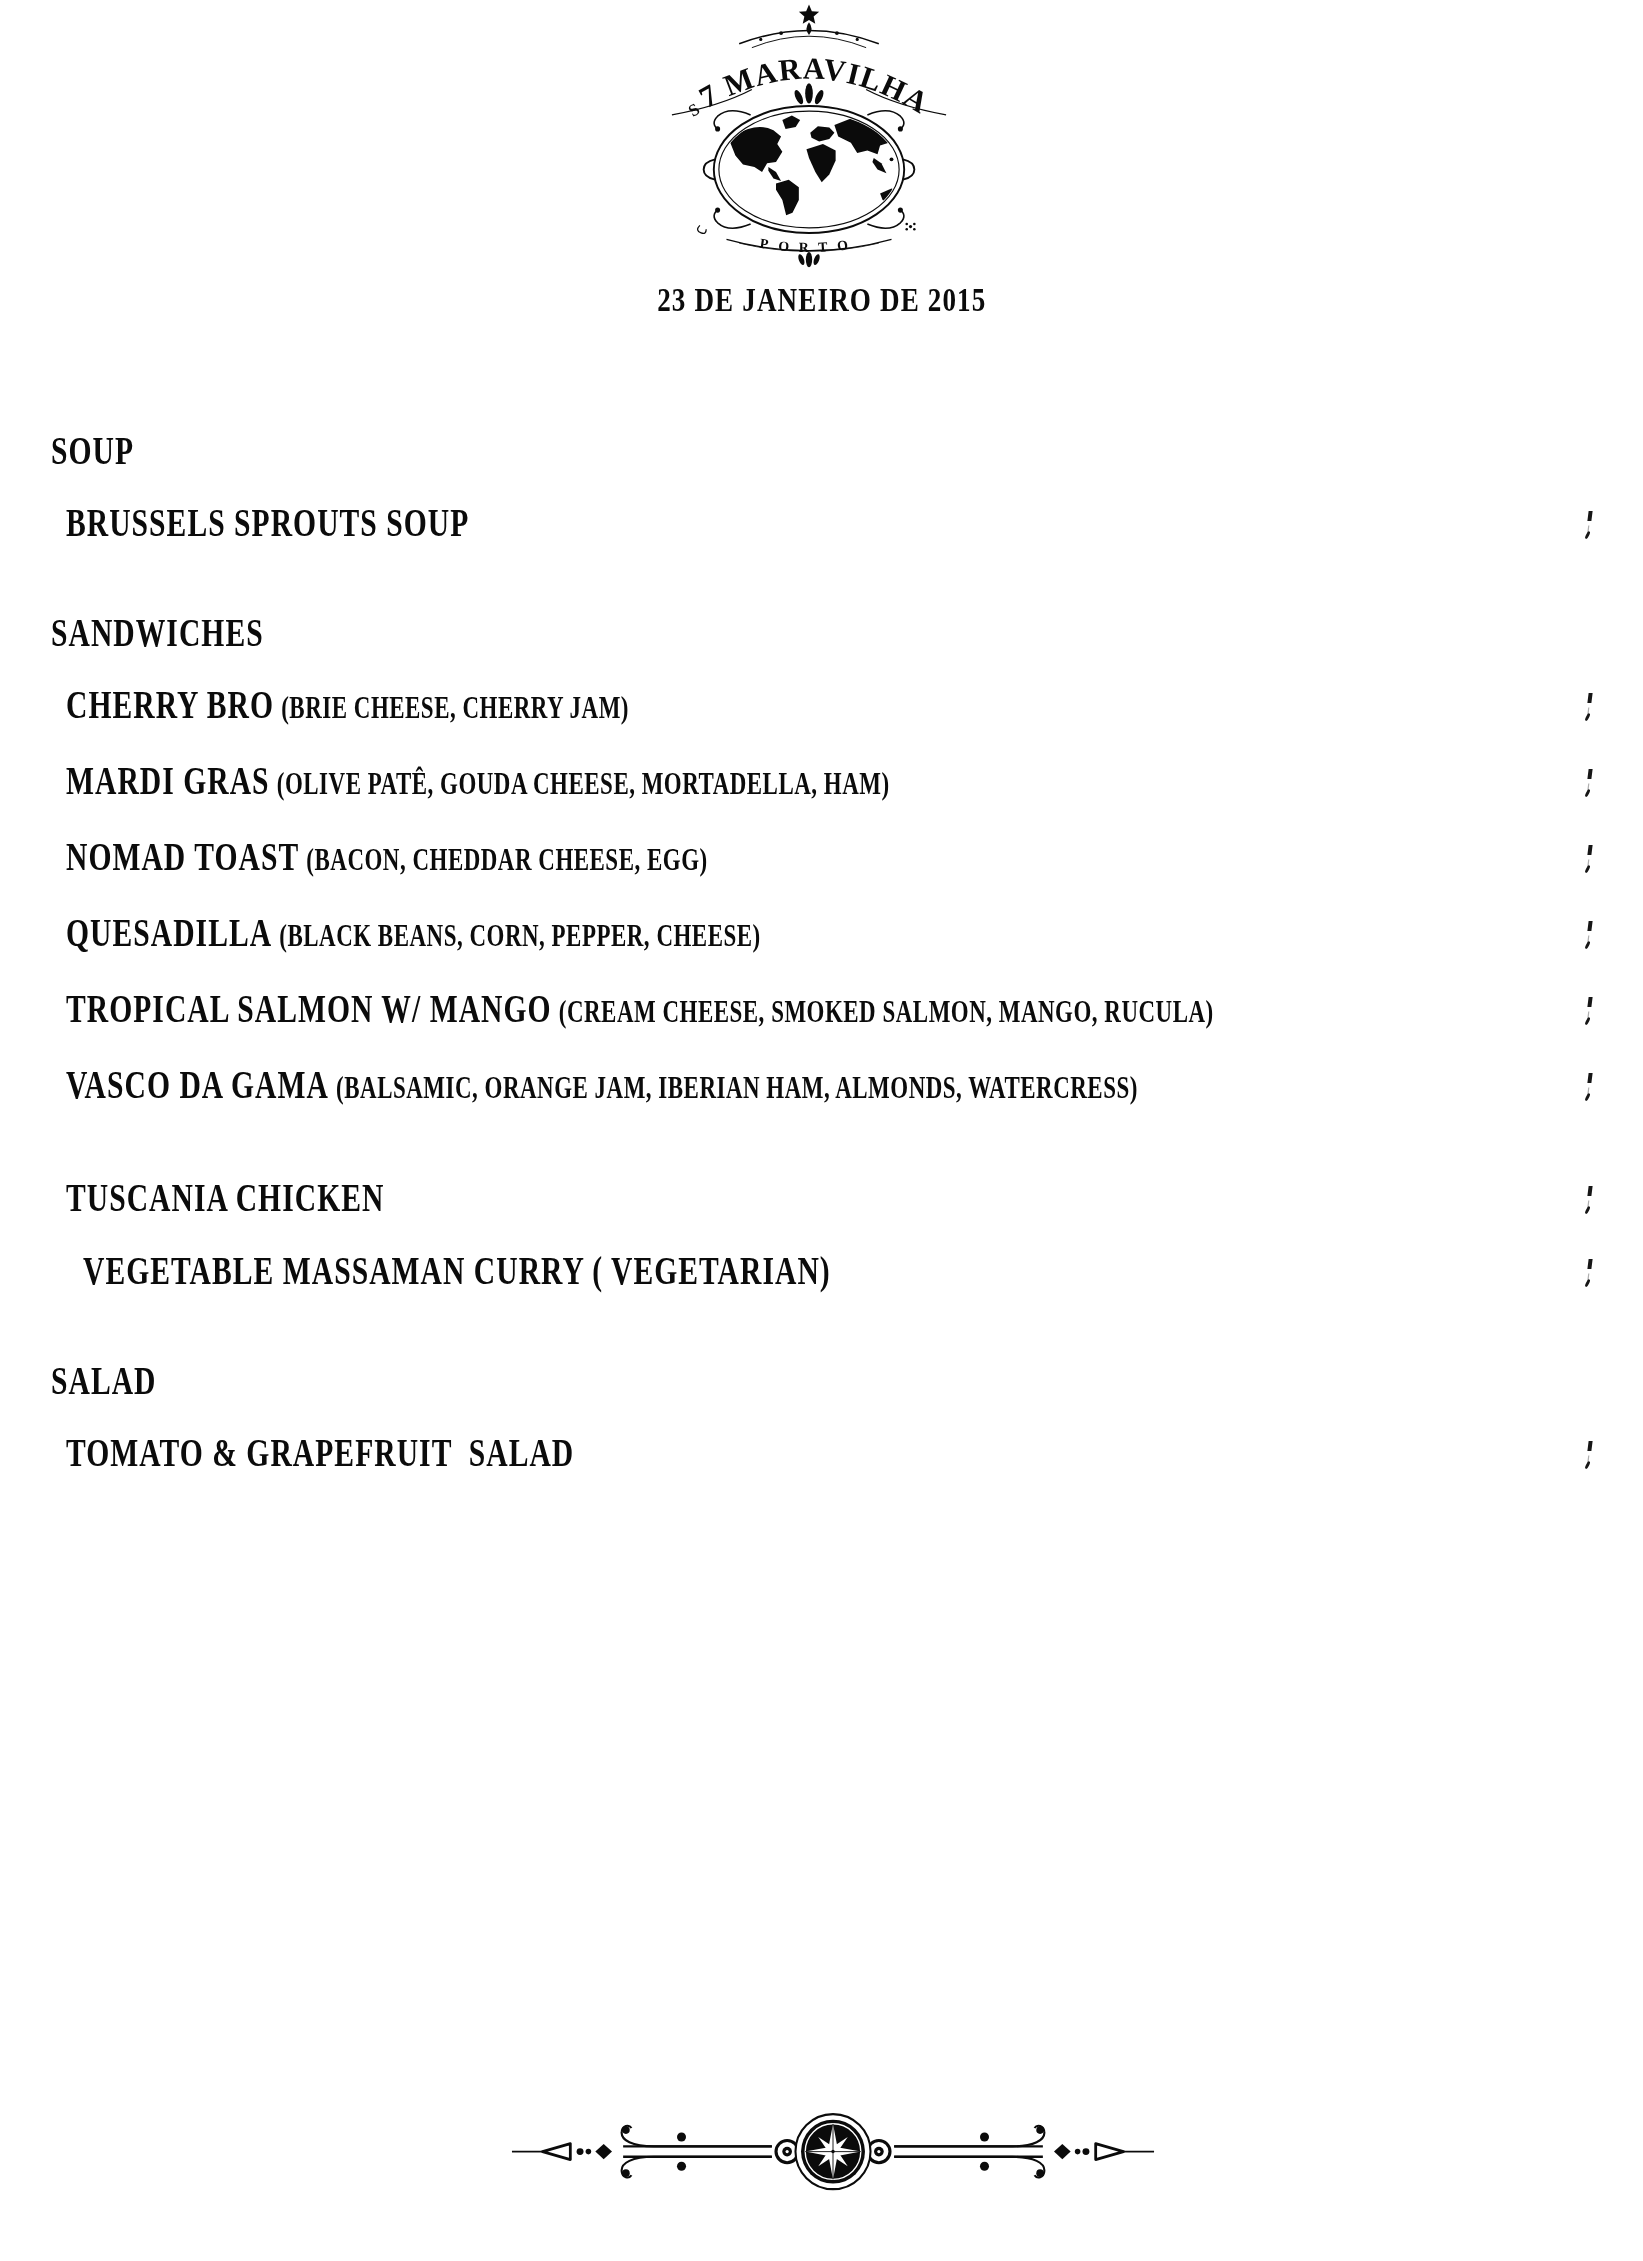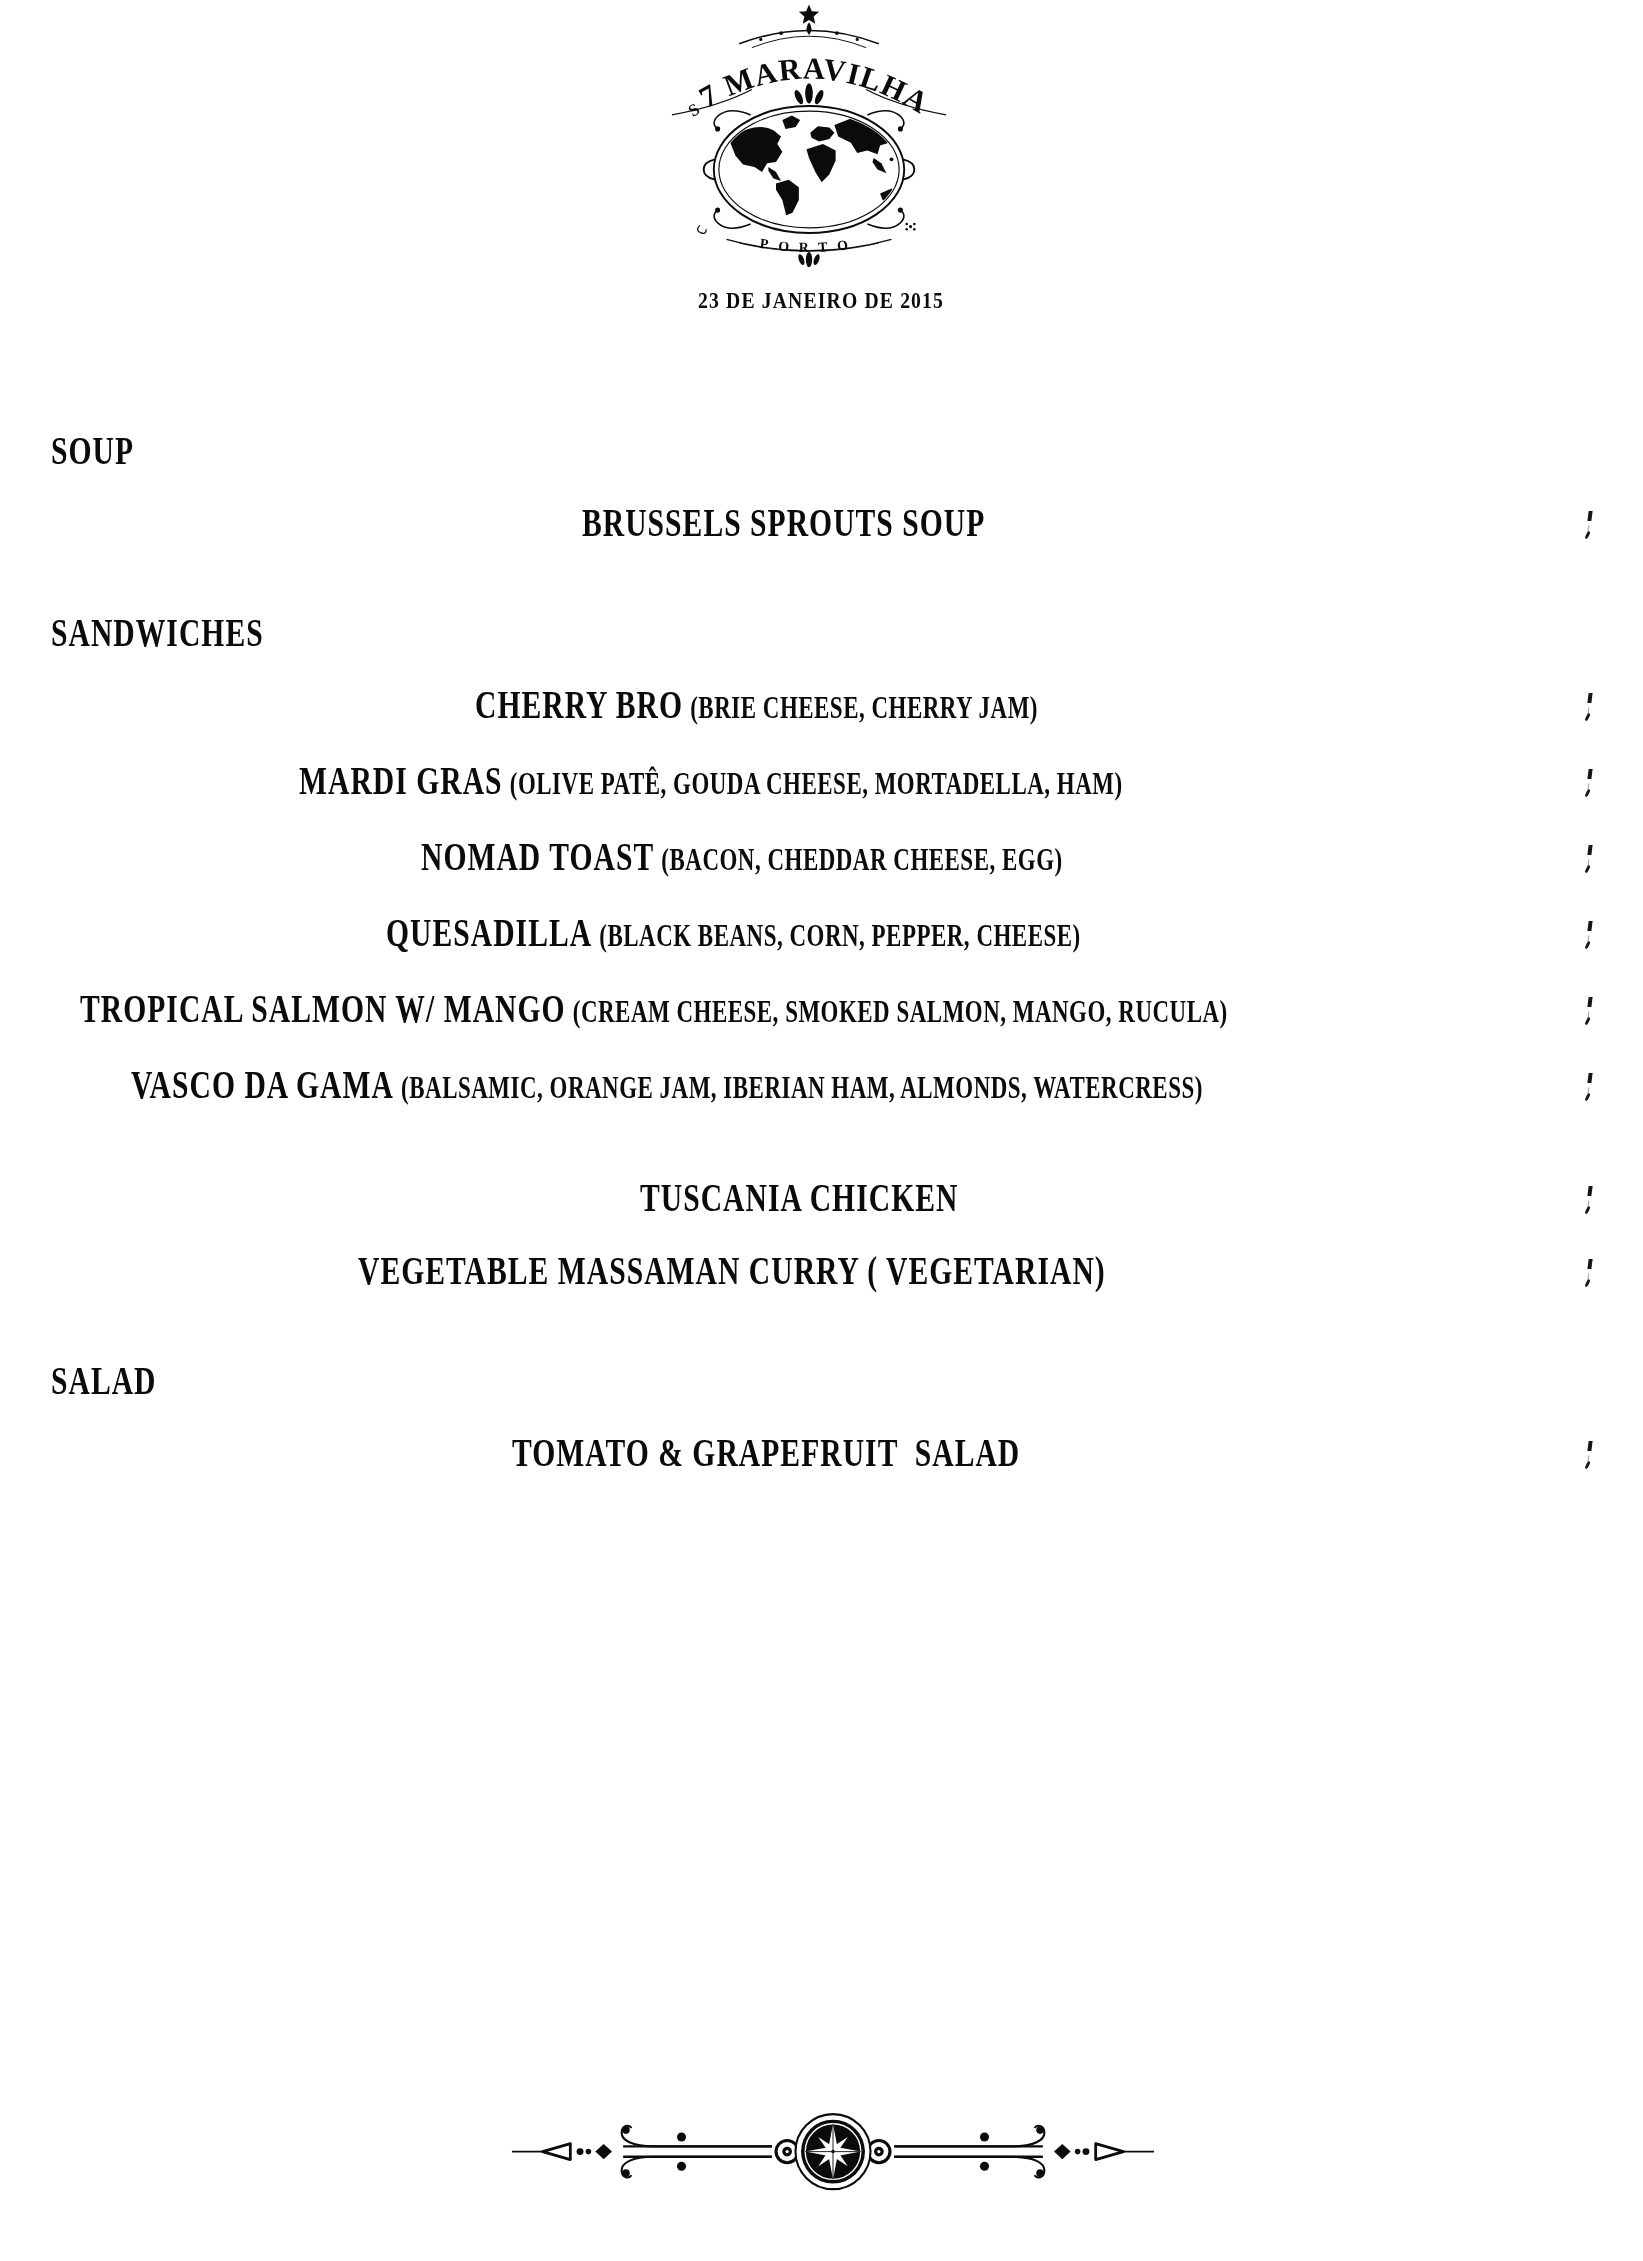--- a/index.html
+++ b/index.html
@@ -6,33 +6,33 @@
   html,body{margin:0;padding:0;}
   body{
     width:1643px;height:2261px;background:#ffffff;position:relative;
     font-family:"Liberation Serif",serif;color:#0b0b0b;overflow:hidden;
   }
   .header{position:absolute;left:0;top:0;width:100%;}
   .logo-wrap{position:absolute;left:644px;top:2.8px;width:330px;height:267px;}
   .logo-wrap svg{display:block;width:100%;height:100%;}
   .date{
     position:absolute;top:281px;left:0;width:100%;text-align:center;
-    font-size:24px;line-height:39px;font-weight:bold;letter-spacing:1.4px;
+    font-size:33px;line-height:39px;font-weight:bold;letter-spacing:1.4px;
   }
   .date .txt{transform:scaleX(.82);transform-origin:50% 50%;}
   .txt{display:inline-block;white-space:nowrap;}
   .menu{position:absolute;left:49px;top:431px;width:1595px;}
   .section{margin:0 0 70px 0;}
   .heading{
     margin:0 0 32px 2px;font-size:40px;line-height:40px;font-weight:bold;letter-spacing:1.4px;
   }
   .heading .txt,.item .txt{transform:scaleX(.74);transform-origin:0 50%;}
   .item{
     position:relative;margin:0 0 33px 17px;font-size:40px;line-height:40px;
-    font-weight:bold;letter-spacing:1.4px;text-align:center;
+    font-weight:bold;letter-spacing:1.4px;
   }
   .idesc,.hnote{font-size:31px;letter-spacing:0.7px;margin-left:9.7px;}
   .idesc:empty,.hnote:empty{display:none;}
   .row-indent .txt{margin-left:16.7px;}
   
   .price-mark{position:absolute;left:1520px;top:8.3px;width:7px;height:29px;}
   .price-mark::before{
     content:"";position:absolute;left:2.1px;top:0;width:3.5px;height:9.7px;
     background:#161616;transform:skewX(-7deg);
     box-shadow:0 13.2px 0 -1.4px rgba(22,22,22,.35);

